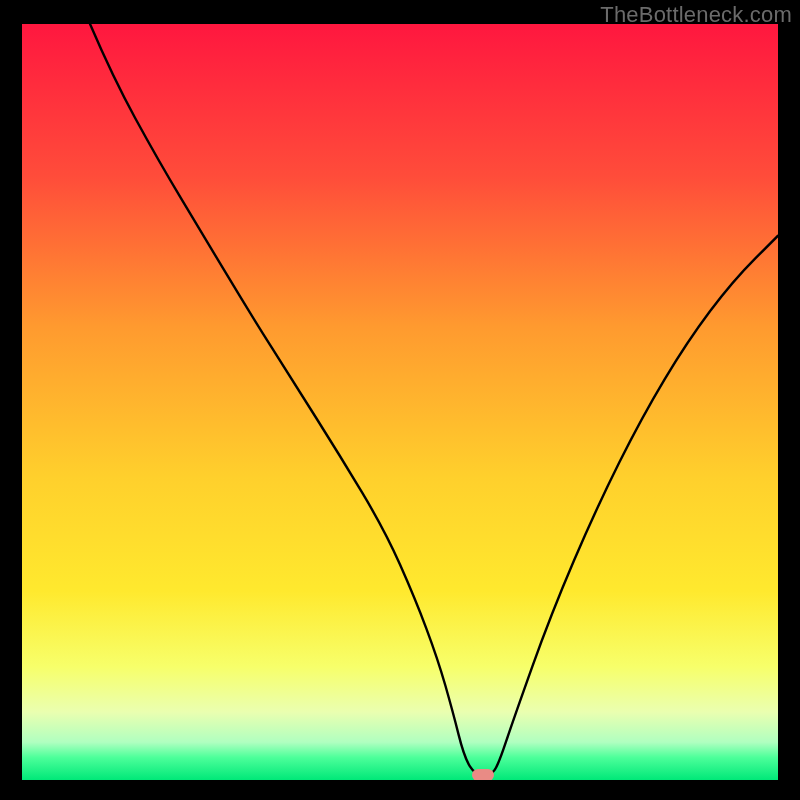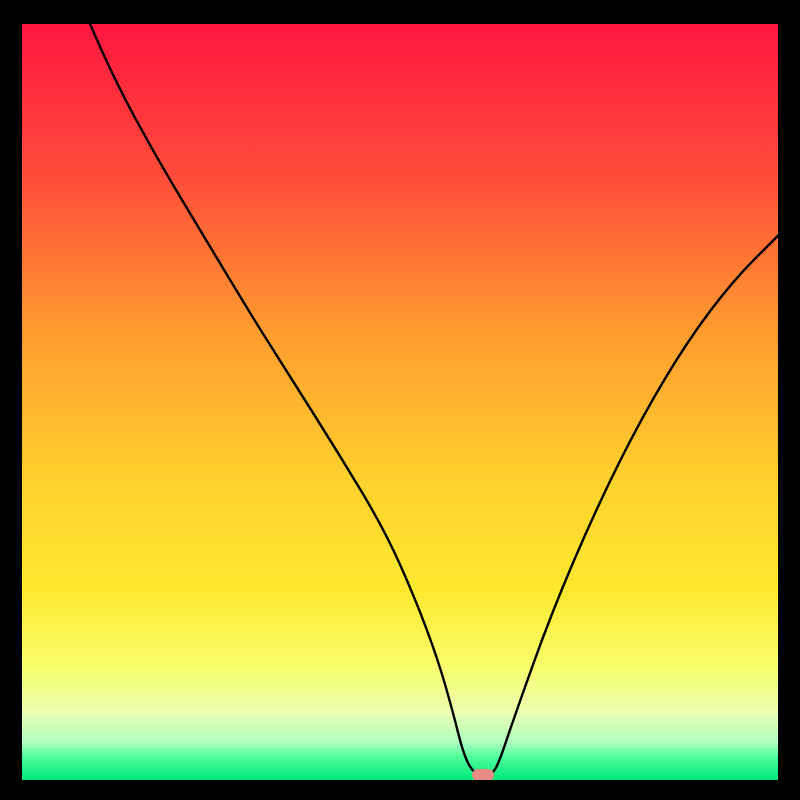--- a/index.html
+++ b/index.html
@@ -52,20 +52,21 @@
     width: 22px;
     height: 12px;
     border-radius: 6px;
     transform: translate(-50%, -50%);
   }
 </style>
 </head>
 <body>
 
 <div class="frame">
+  <div class="watermark">TheBottleneck.com</div>
 
   <div class="plot-area">
     <svg class="gradient-bg" viewBox="0 0 100 100" preserveAspectRatio="none">
       <defs>
         <linearGradient id="bg-grad" x1="0" y1="0" x2="0" y2="1">
             <stop offset="0%" stop-color="#ff173f"></stop>
             <stop offset="20%" stop-color="#ff4c3a"></stop>
             <stop offset="40%" stop-color="#ff9a2f"></stop>
             <stop offset="60%" stop-color="#ffd02c"></stop>
             <stop offset="75%" stop-color="#ffe92e"></stop>

